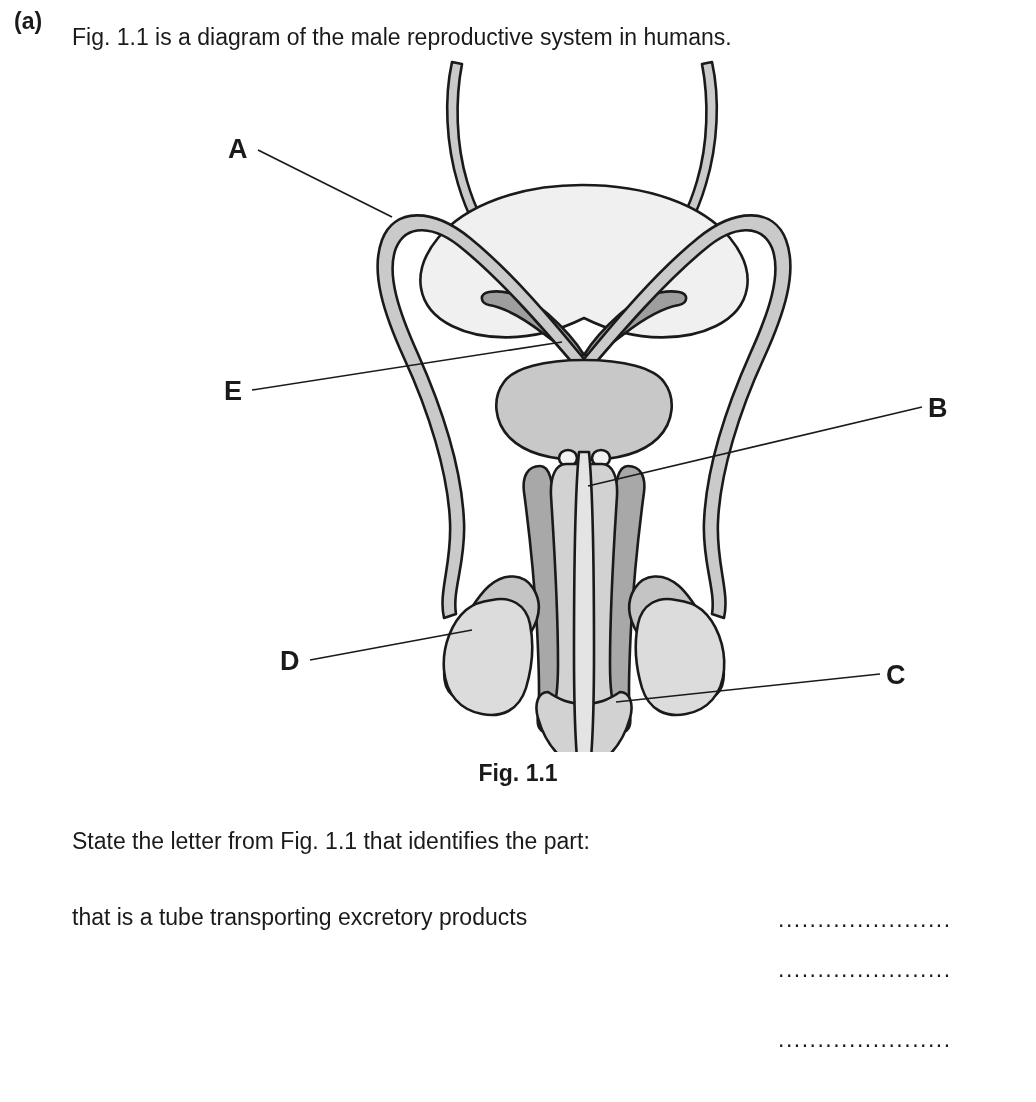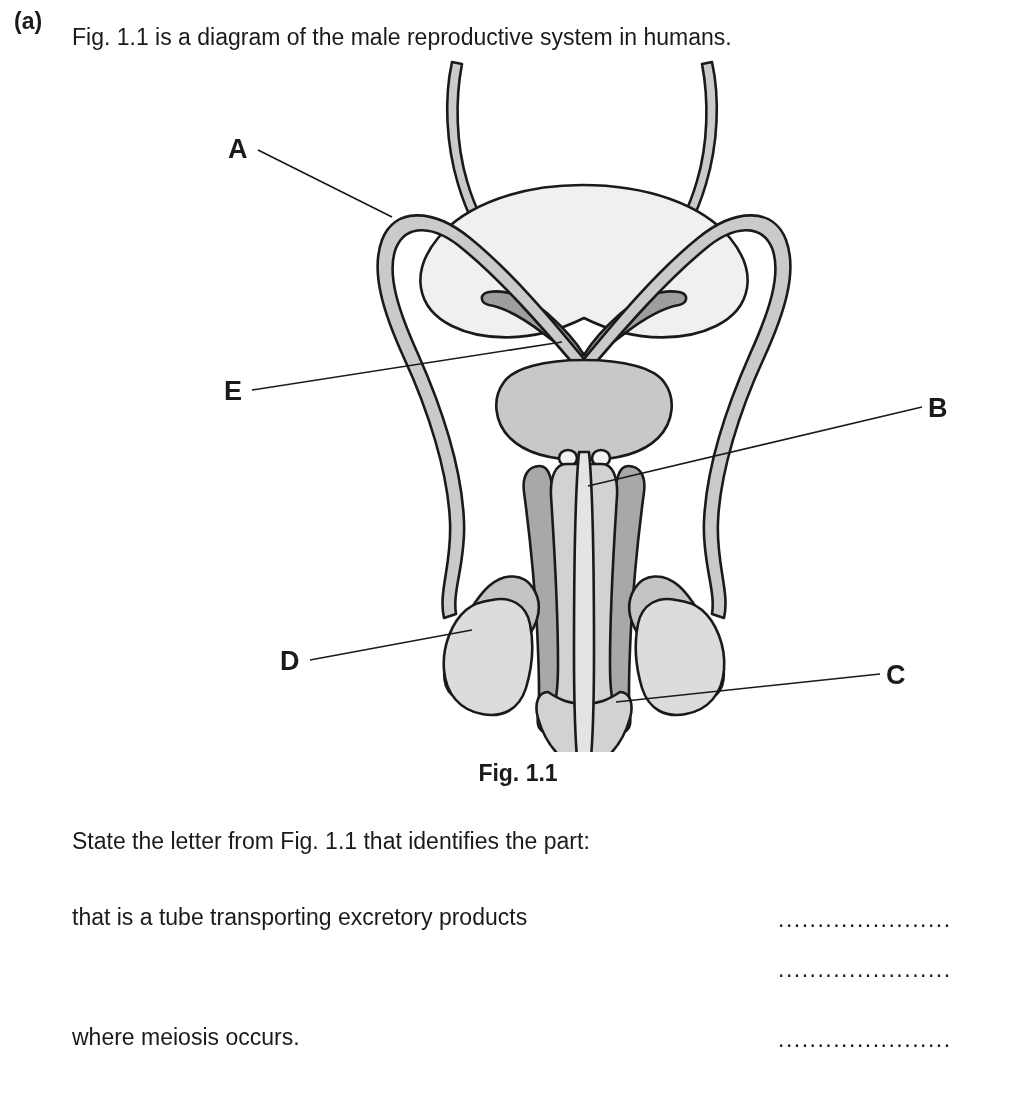--- a/index.html
+++ b/index.html
@@ -317,15 +317,14 @@
 <div class="q-row q-row-1">
   <span class="q-text">that is a tube transporting excretory products</span>
   <span class="q-dots">......................</span>
 </div>
 
 <div class="q-row q-row-2">
   <span class="q-dots">......................</span>
 </div>
 
 <div class="q-row q-row-3">
-  <span class="q-text">where meiosis occurs.</span>
   <span class="q-dots">......................</span>
 </div>
 
 </body></html>

